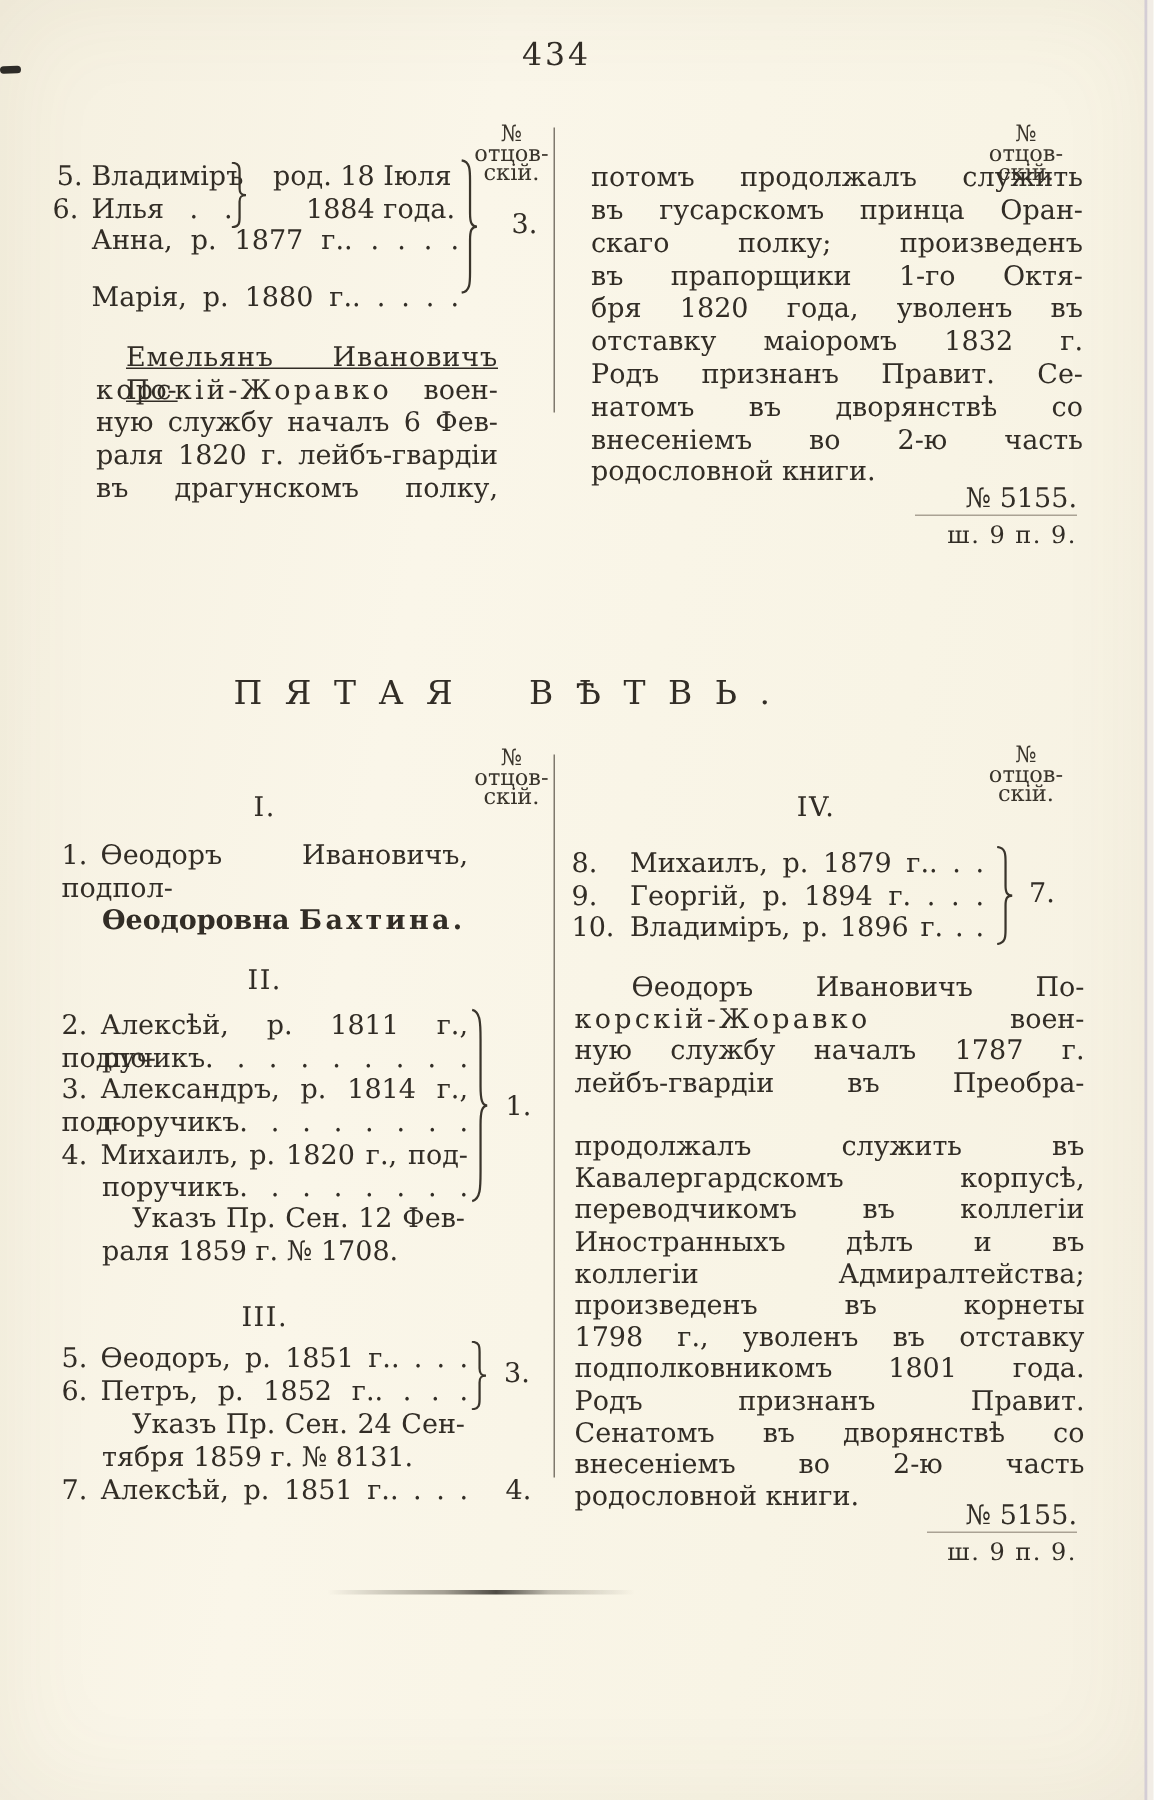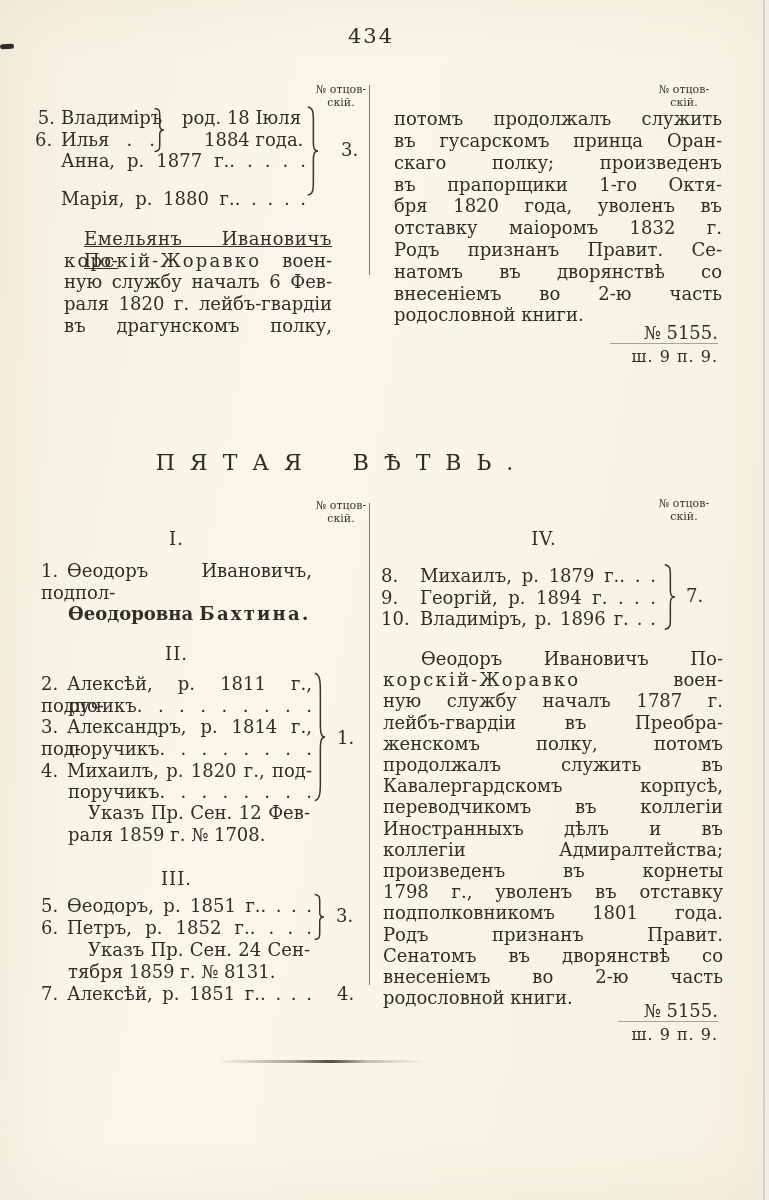--- a/index.html
+++ b/index.html
@@ -11,21 +11,21 @@
     color:#322d26;
   }
   .abs{position:absolute;}
   .t{font-size:18px;line-height:21.7px;white-space:nowrap;}
   .just{text-align:justify;text-align-last:justify;white-space:normal;}
   .eno{display:inline-block;width:20px;text-align:right;margin-right:6px;}
   .eno3{display:inline-block;width:27px;text-align:right;margin-right:12px;}
   .sp2{letter-spacing:2.2px;}
   .sp05{letter-spacing:.6px;text-decoration:underline;}
   .rom{font-size:18px;letter-spacing:1px;text-align:center;}
-  .hdr{font-size:11px;line-height:13px;text-align:center;color:#3a352c;}
+  .hdr{font-size:15px;line-height:13px;text-align:center;color:#3a352c;}
   .ref{font-size:18px;text-align:right;}
   .sig{font-size:16px;text-align:right;letter-spacing:1px;}
   .vrule{width:1px;background:#5f594e;opacity:.8;}
   .hrule{height:1px;background:#aaa294;}
   .brace svg{display:block;width:100%;height:100%;}
   .pageno{font-size:21px;letter-spacing:2px;text-align:center;}
   .heading{font-size:22px;letter-spacing:15px;word-spacing:14px;text-align:center;white-space:nowrap;}
   .edge{background:#cfc8d3;opacity:.85;}
   .edge2{background:#f2ede6;}
   .corner{background:#2e2c28;border-radius:3px;transform:rotate(-2deg);}
@@ -147,21 +147,20 @@
     <svg viewBox="0 0 14 100" preserveAspectRatio="none">
         <path d="M3,1 C9,2 9,8 9,16 L9,40 C9,47 10,50 14,50 C10,50 9,53 9,60 L9,84 C9,92 9,98 3,99" fill="none" stroke="#3a352c" stroke-width="1.5" vector-effect="non-scaling-stroke"></path>
       </svg>
   </div>
   <div class="abs t" style="left:686px;top:585px;width:26px;">7.</div>
 
   <div class="abs t just" style="left:421px;top:648px;width:302px;">Ѳеодоръ Ивановичъ По-</div>
   <div class="abs t just" style="left:383px;top:669px;width:340px;"><span class="sp2">корскій-Жоравко</span><span> воен-</span></div>
   <div class="abs t just" style="left:383px;top:690px;width:340px;">ную службу началъ 1787 г.</div>
   <div class="abs t just" style="left:383px;top:712px;width:340px;">лейбъ-гвардіи въ Преобра-</div>
-  <div class="abs t just" style="left:383px;top:733px;width:340px;">женскомъ полку, потомъ</div>
   <div class="abs t just" style="left:383px;top:775px;width:340px;">Кавалергардскомъ корпусѣ,</div>
   <div class="abs t just" style="left:383px;top:754px;width:340px;">продолжалъ служить въ</div>
   <div class="abs t just" style="left:383px;top:796px;width:340px;">переводчикомъ въ коллегіи</div>
   <div class="abs t just" style="left:383px;top:818px;width:340px;">Иностранныхъ дѣлъ и въ</div>
   <div class="abs t just" style="left:383px;top:839px;width:340px;">коллегіи Адмиралтейства;</div>
   <div class="abs t just" style="left:383px;top:860px;width:340px;">произведенъ въ корнеты</div>
   <div class="abs t just" style="left:383px;top:881px;width:340px;">1798 г., уволенъ въ отставку</div>
   <div class="abs t just" style="left:383px;top:902px;width:340px;">подполковникомъ 1801 года.</div>
   <div class="abs t just" style="left:383px;top:924px;width:340px;">Родъ признанъ Правит.</div>
   <div class="abs t just" style="left:383px;top:945px;width:340px;">Сенатомъ въ дворянствѣ со</div>

